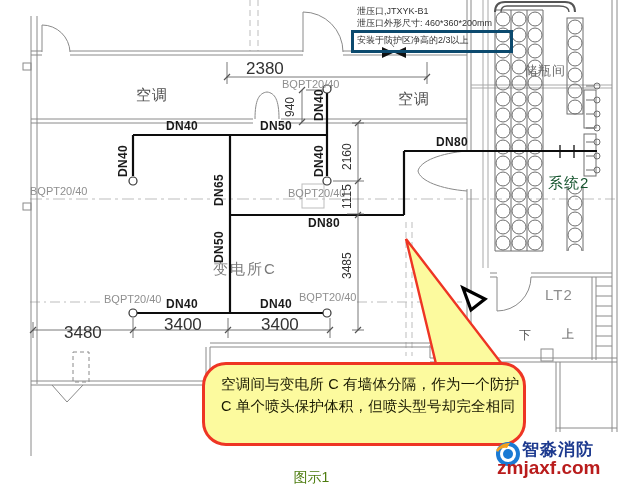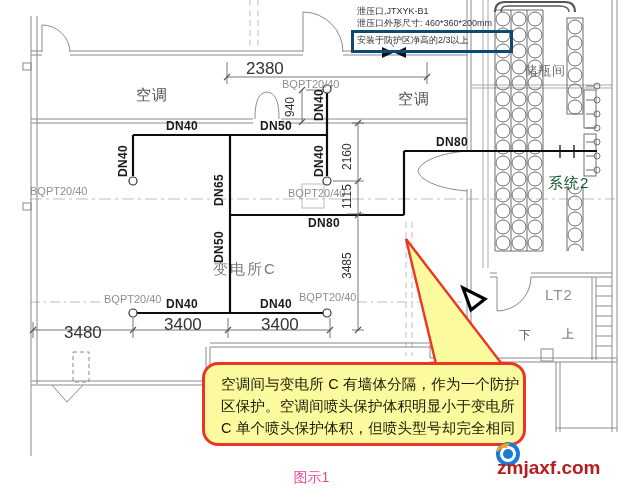--- a/index.html
+++ b/index.html
@@ -12,25 +12,25 @@
   .dim{font-size:12px;color:#333;}
   .dim13{font-size:17px;color:#333;}
   .bq{font-size:11px;color:#8f8f8f;}
   .room{font-size:15px;color:#4f4f4f;letter-spacing:1px;}
   .room-lt{color:#8e8e8e;}
   .small-room{font-size:12px;color:#555;}
   .note{font-size:9px;color:#333;}
   .notebox{position:absolute;left:351px;top:30px;width:150px;height:15px;border:3px solid #0c4a6e;
            font-size:9px;color:#333;padding:1px 3px;box-sizing:content-box;background:transparent;}
   #callout{position:absolute;left:202px;top:362px;width:324px;height:84px;background:#FCFA9E;
-           border:3px solid #EE3524;border-radius:16px;box-sizing:border-box;padding:8px 0 0 16px;}
+           border:3px solid #EE3524;border-radius:24px;box-sizing:border-box;padding:8px 0 0 16px;}
   .co-line{font-size:14.5px;line-height:22px;color:#171700;letter-spacing:.2px;white-space:nowrap;}
   .wm-brand{position:absolute;left:522px;top:438px;font-size:17px;font-weight:700;color:#1d3a8f;letter-spacing:1px;}
   .wm-domain{position:absolute;left:497px;top:457px;font-size:19px;font-weight:700;color:#b91c1c;}
-  .caption{position:absolute;left:0;top:469px;width:100%;text-align:center;font-size:14px;color:#ec4899;}
+  .caption{position:absolute;left:0;top:469px;width:100%;text-align:center;font-size:14px;color:#4d7c0f;}
 </style>
 </head>
 <body>
 
 <div id="stage">
 
   <svg id="plan-svg" width="623" height="498" viewBox="0 0 623 498">
     <defs>
       <pattern id="cyl" x="495" y="11" width="16" height="16" patternUnits="userSpaceOnUse">
         <circle cx="8" cy="8" r="7" fill="none" stroke="#6a6a6a" stroke-width="1"></circle>
@@ -172,26 +172,26 @@
   <div class="lbl dim v" style="left:284px;top:117px;">940</div>
   <div class="lbl dim v" style="left:341px;top:170px;">2160</div>
   <div class="lbl dim v" style="left:341px;top:209px;">1115</div>
   <div class="lbl dim v" style="left:341px;top:279px;">3485</div>
   <div class="lbl dim13" style="left:64px;top:316px;margin-top:8px;">3480</div>
   <div class="lbl dim13" style="left:164px;top:316px;">3400</div>
   <div class="lbl dim13" style="left:261px;top:316px;">3400</div>
 
   <div id="callout">
     <div class="co-line">空调间与变电所 C 有墙体分隔，作为一个防护</div>
-    <div class="co-line">区保护。空调间喷头保护体积明显小于变电所</div>
     <div class="co-line">C 单个喷头保护体积，但喷头型号却完全相同</div>
   </div>
 
   <svg width="28" height="28" style="position:absolute;left:494px;top:440px;" viewBox="0 0 28 28">
     <path d="M14 2 a12 12 0 1 0 12 12 c0-6.6-5.4-12-12-12 z" fill="#1a7ad4"></path>
     <path d="M14 6 a8 8 0 1 0 8 8 c0-4.4-3.6-8-8-8 z" fill="#ffffff"></path>
     <path d="M14 9 a5 5 0 1 0 5 5 c0-2.8-2.2-5-5-5 z" fill="#1a7ad4"></path>
     <path d="M2 10 Q8 2 16 3 L13 8 Q7 7 4 12 Z" fill="#f5a11c"></path>
   </svg>
+  <div class="wm-brand">智淼消防</div>
   <div class="wm-domain">zmjaxf.com</div>
 
   <div class="caption">图示1</div>
 </div>
 
 </body></html>

